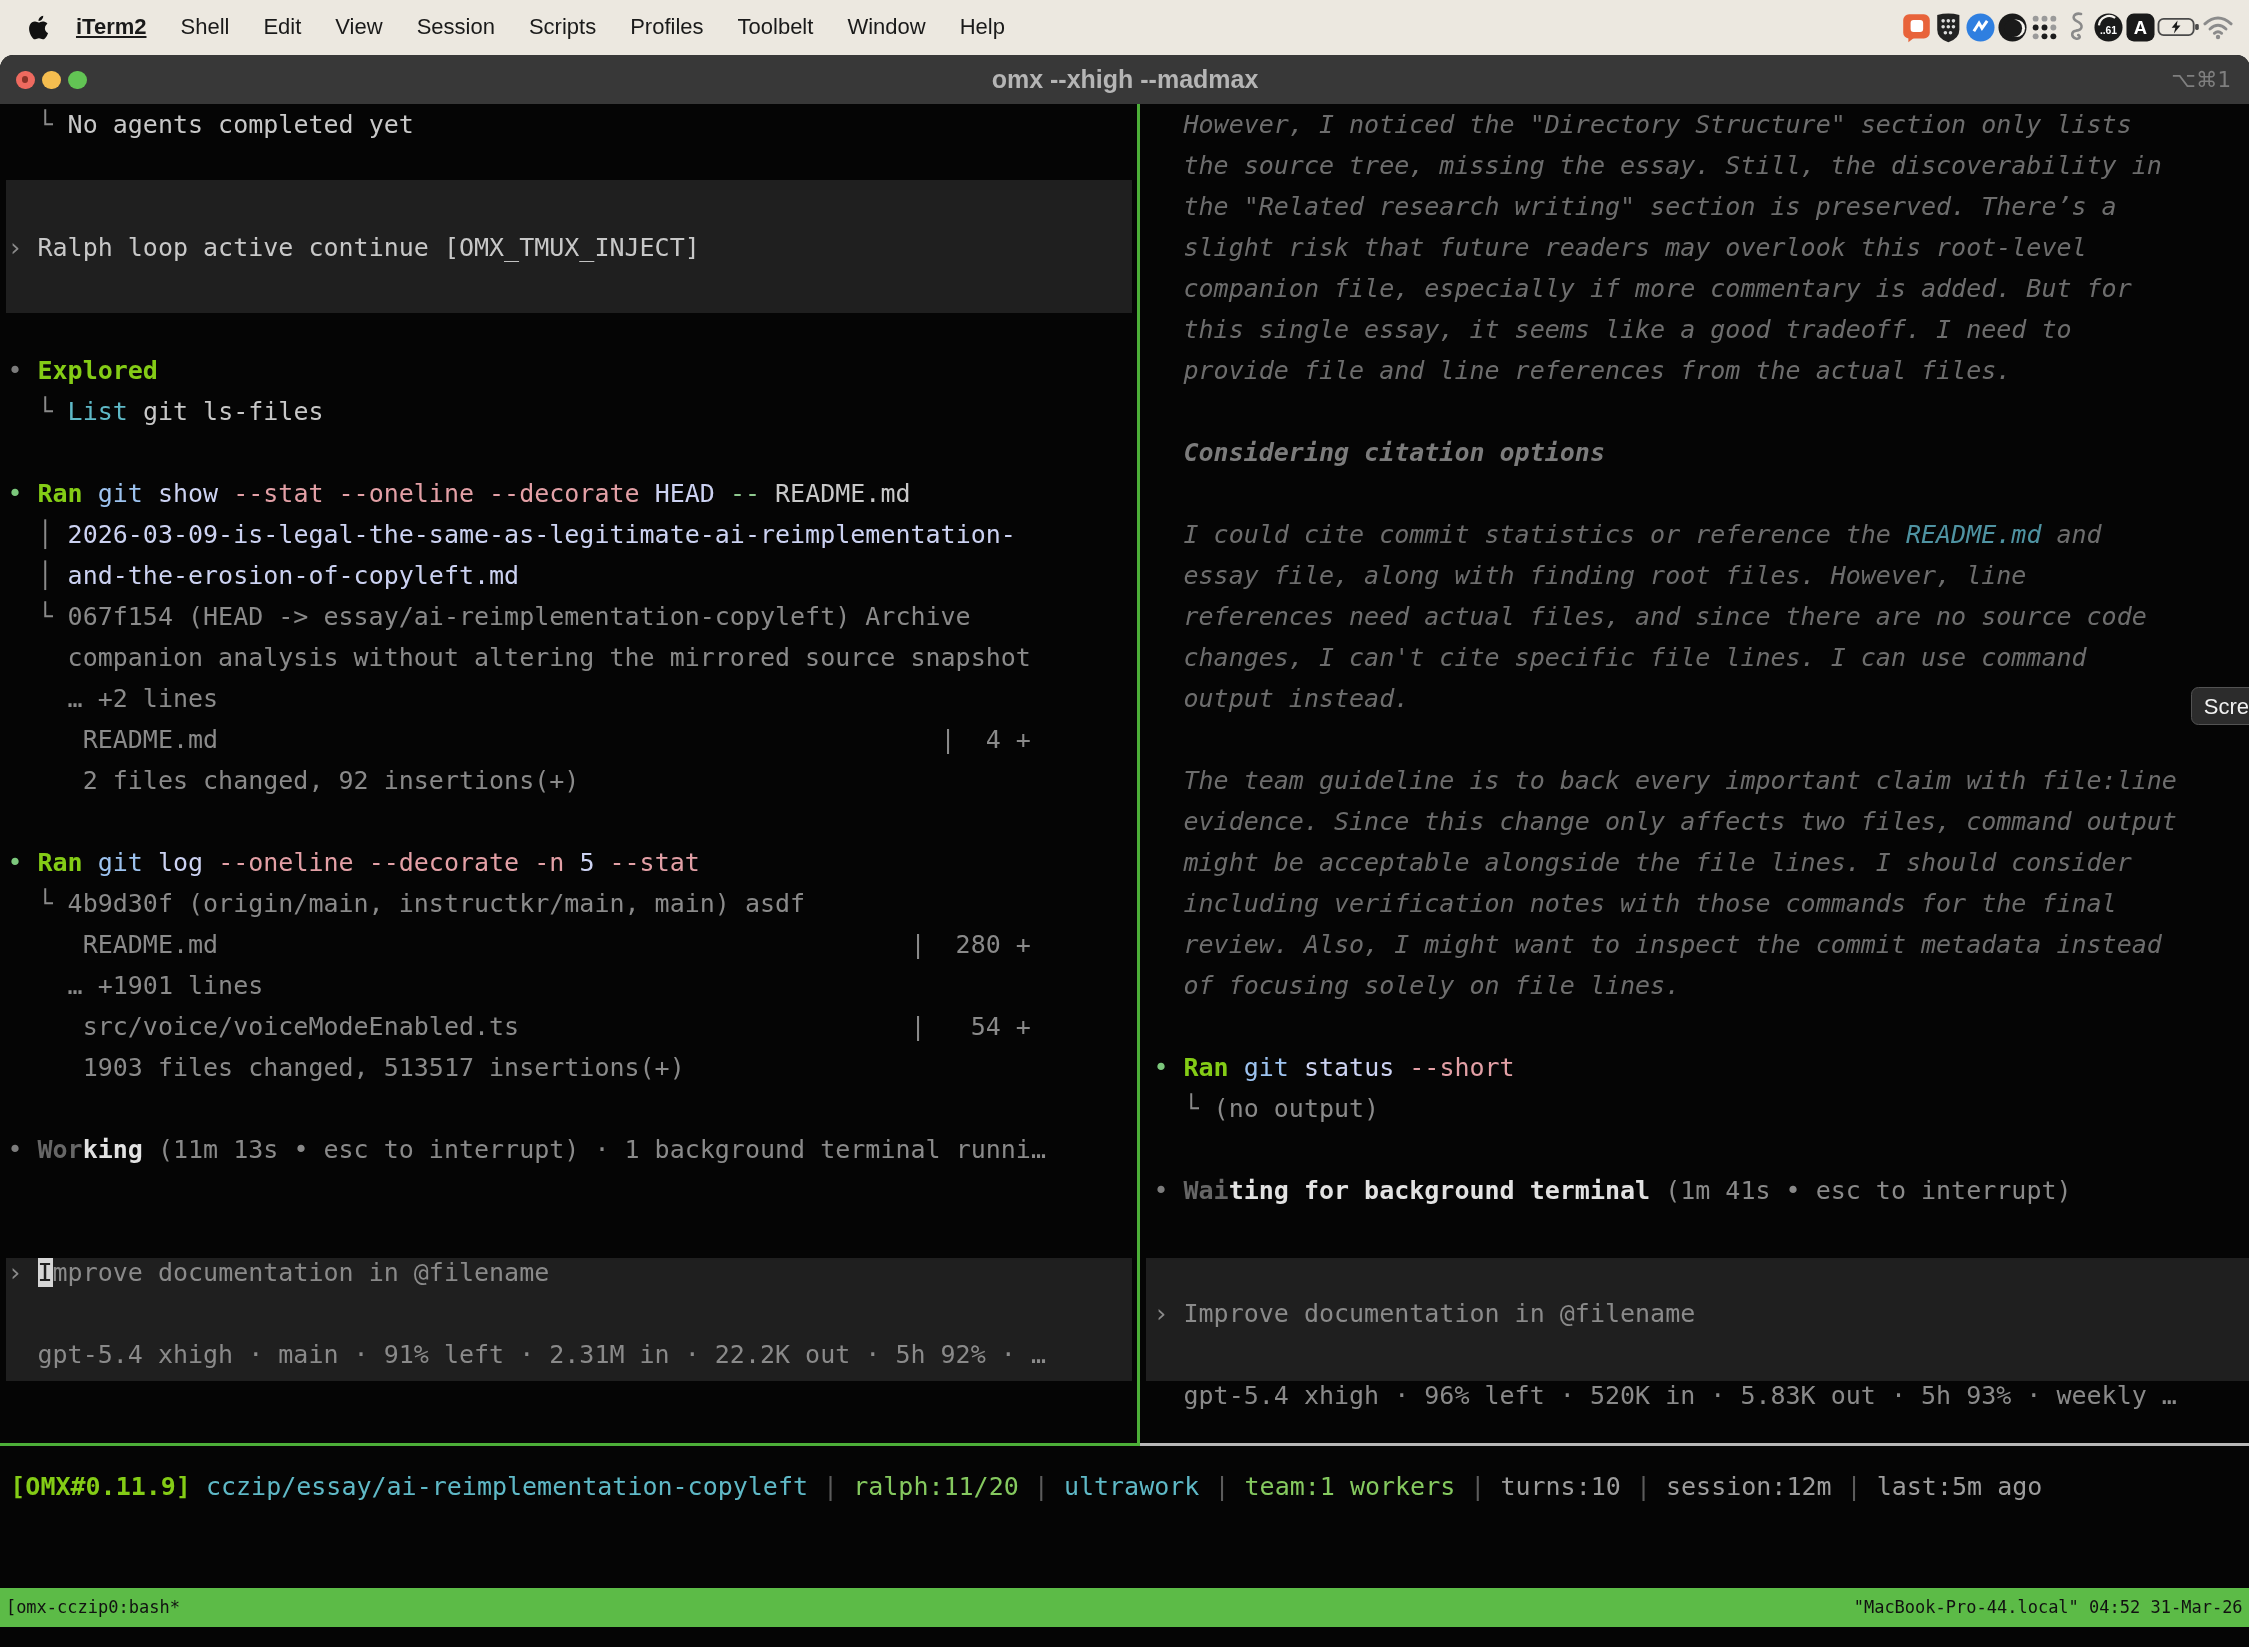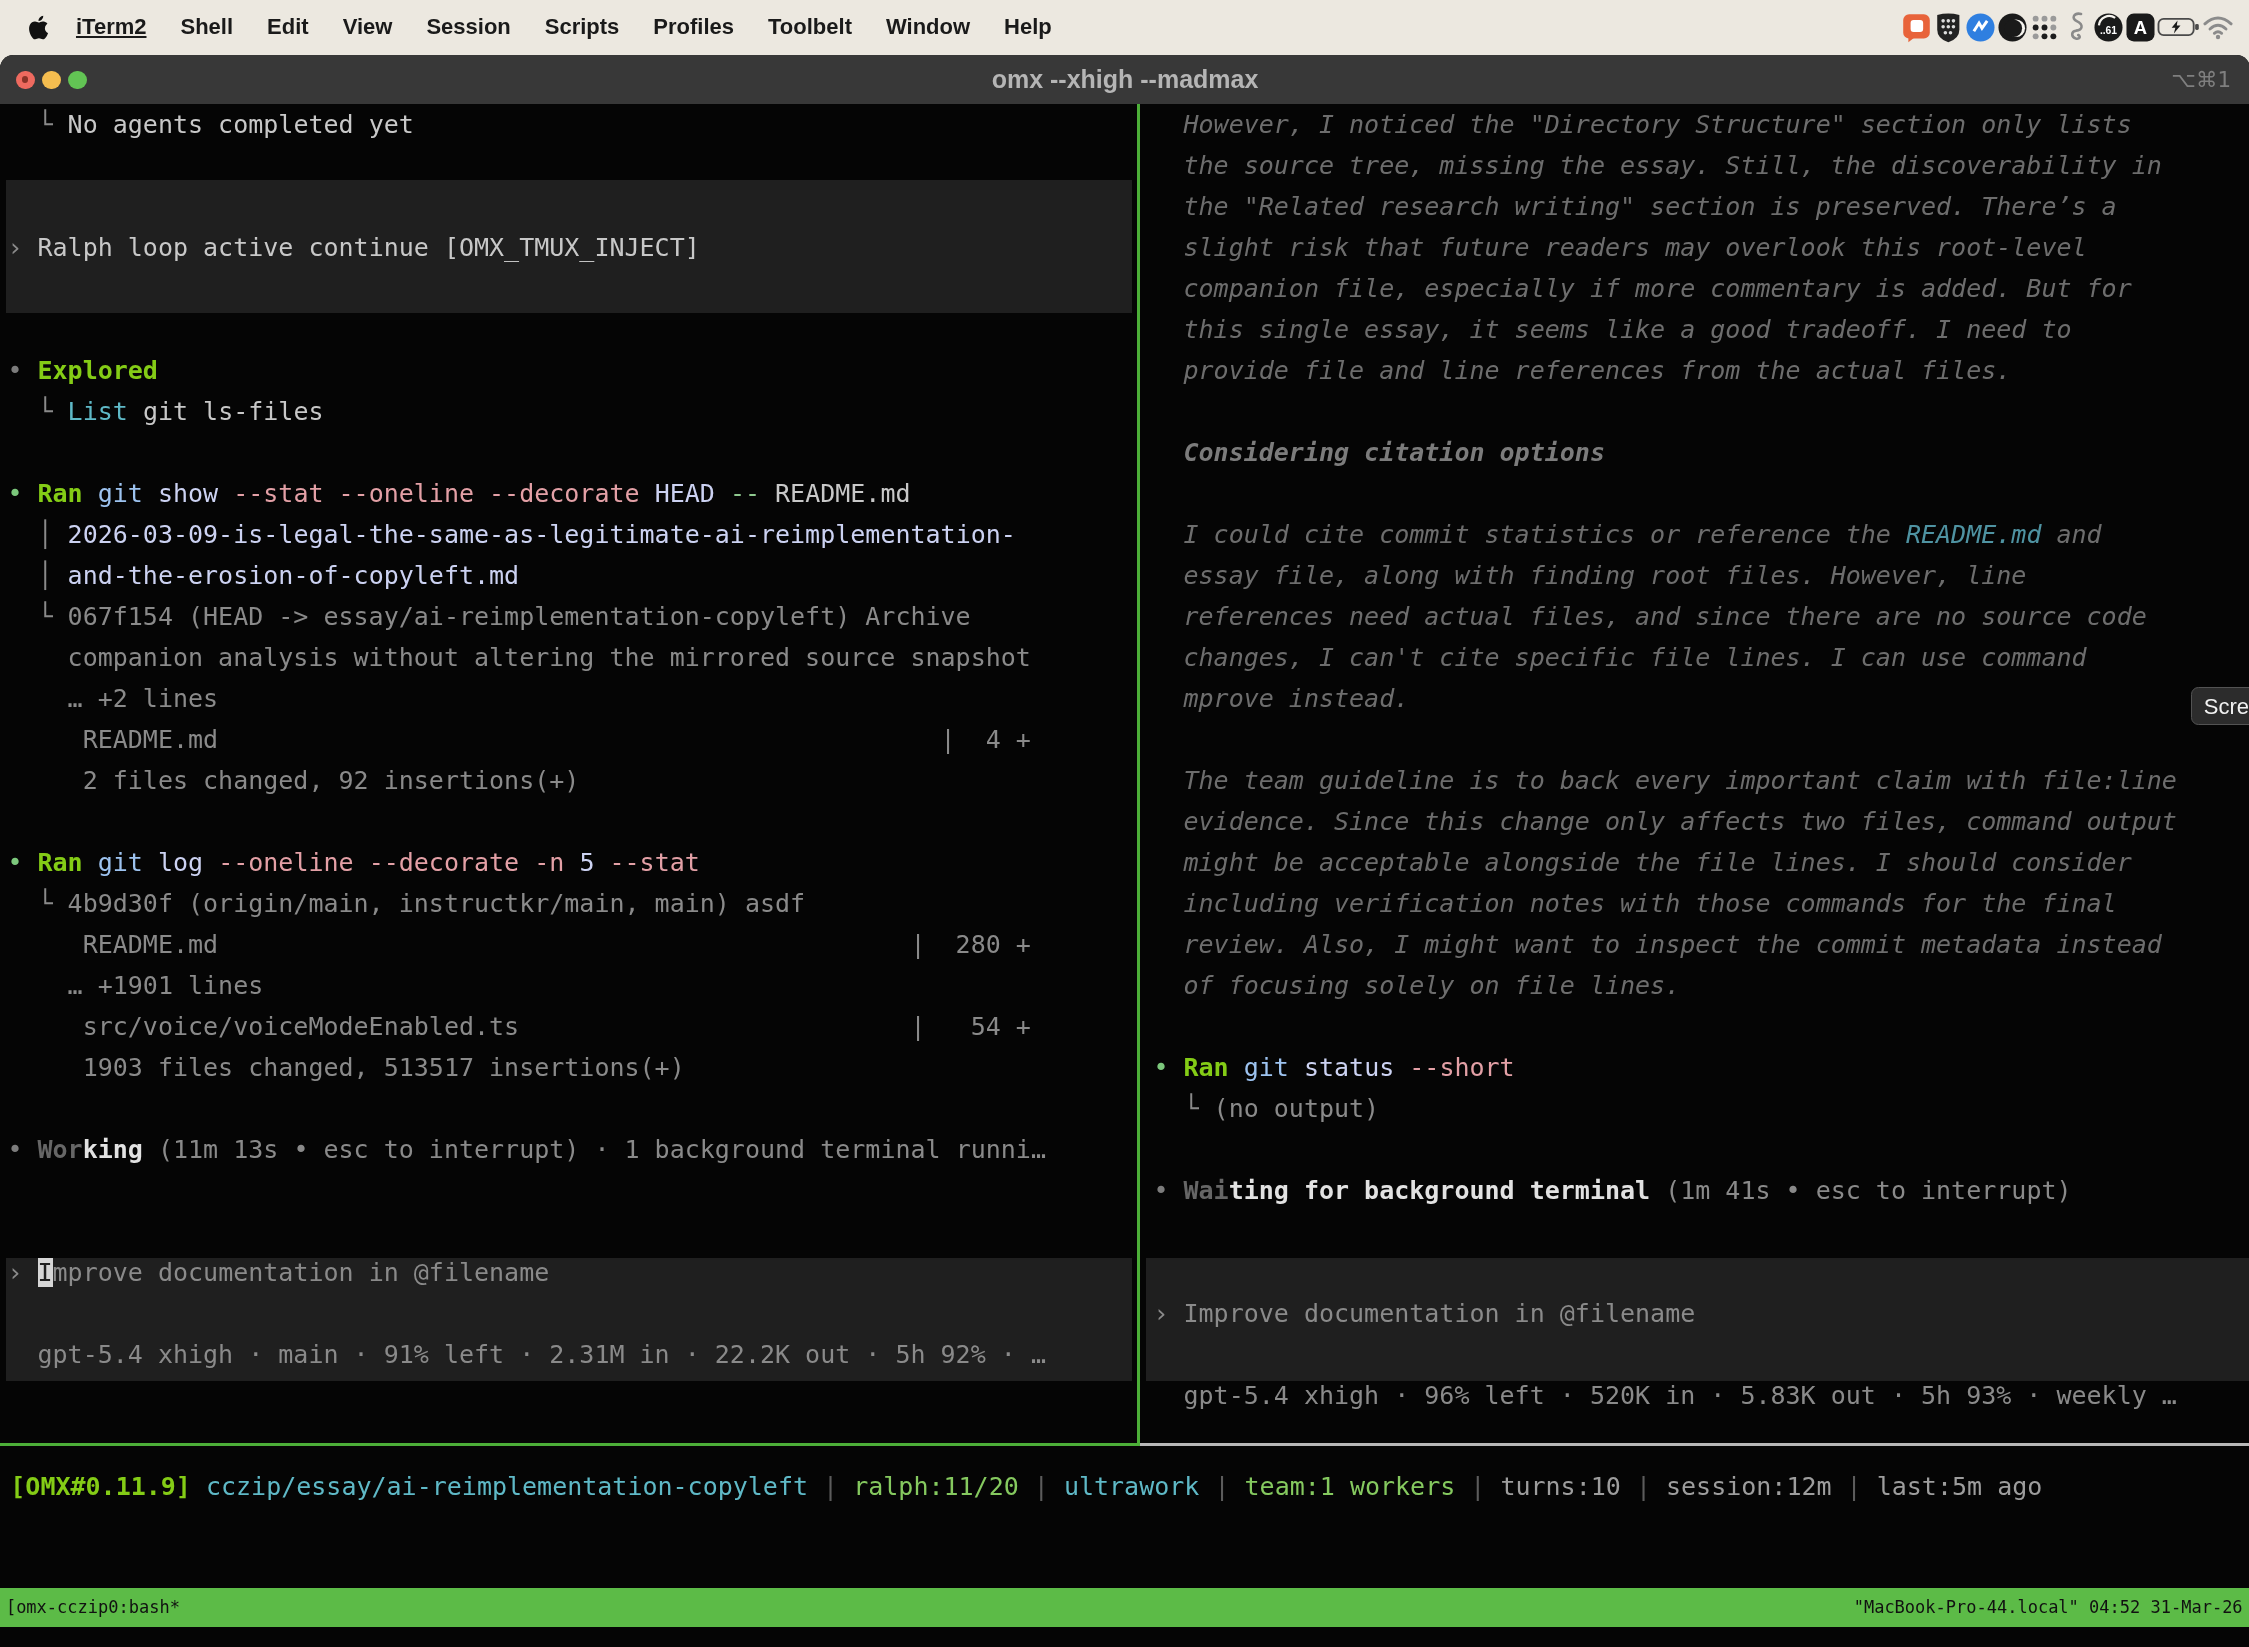--- a/index.html
+++ b/index.html
@@ -3,21 +3,21 @@
 <meta charset="utf-8">
 <style>
   html,body{margin:0;padding:0;background:#000;}
   .stage{position:relative;width:2250px;height:1648px;background:#ece8e0;overflow:hidden;
          font-family:"Liberation Sans",sans-serif;}
   
   .menubar{position:absolute;top:0;left:0;width:100%;height:54px;background:#ece8e0;
            display:flex;align-items:center;color:#1a1a1a;font-size:22px;}
   .menubar .apple{margin-left:28px;display:flex;align-items:center;}
   .menu-items{display:flex;align-items:center;margin-left:10.3px;}
-  .menu-item{padding:0 17px;white-space:nowrap;font-weight:bold;}
+  .menu-item{padding:0 17px;white-space:nowrap;}
   .menu-item.bold{font-weight:bold;text-decoration:underline;}
   .status-icons{margin-left:auto;display:flex;align-items:flex-end;margin-right:16px;}
   .sicon{width:32px;height:32px;display:flex;align-items:center;justify-content:center;}
   
   .window{position:absolute;top:55px;left:0;width:2250px;height:1592px;background:#050505;
           border-radius:13.3px 13.3px 0 0;overflow:hidden;}
   .titlebar{position:absolute;top:0;left:0;width:100%;height:49px;background:#383838;}
   .tl-btn{position:absolute;top:15.5px;width:18.5px;height:18.5px;border-radius:50%;}
   .tl-close{left:16px;background:#ee6a5f;}
   .tl-close::after{content:"";position:absolute;left:5.9px;top:5.9px;width:6.6px;height:6.6px;border-radius:50%;background:#8a3328;}
@@ -224,21 +224,21 @@
         <div class="tl"><span class="it">  companion file, especially if more commentary is added. But for</span></div>
         <div class="tl"><span class="it">  this single essay, it seems like a good tradeoff. I need to</span></div>
         <div class="tl"><span class="it">  provide file and line references from the actual files.</span></div>
         <div class="tl"></div>
         <div class="tl"><span class="hit">  Considering citation options</span></div>
         <div class="tl"></div>
         <div class="tl"><span class="it">  I could cite commit statistics or reference the </span><span class="teal">README.md</span><span class="it"> and</span></div>
         <div class="tl"><span class="it">  essay file, along with finding root files. However, line</span></div>
         <div class="tl"><span class="it">  references need actual files, and since there are no source code</span></div>
         <div class="tl"><span class="it">  changes, I can't cite specific file lines. I can use command</span></div>
-        <div class="tl"><span class="it">  mprove instead.</span></div>
+        <div class="tl"><span class="it">  output instead.</span></div>
         <div class="tl"></div>
         <div class="tl"><span class="it">  The team guideline is to back every important claim with file:line</span></div>
         <div class="tl"><span class="it">  evidence. Since this change only affects two files, command output</span></div>
         <div class="tl"><span class="it">  might be acceptable alongside the file lines. I should consider</span></div>
         <div class="tl"><span class="it">  including verification notes with those commands for the final</span></div>
         <div class="tl"><span class="it">  review. Also, I might want to inspect the commit metadata instead</span></div>
         <div class="tl"><span class="it">  of focusing solely on file lines.</span></div>
         <div class="tl"></div>
         <div class="tl"><span class="gbul">• </span><span class="w">Ran</span><span class="blue"> git</span><span class="lav"> status</span><span class="pink"> --short</span></div>
         <div class="tl"><span class="dim">  └ (no output)</span></div>

